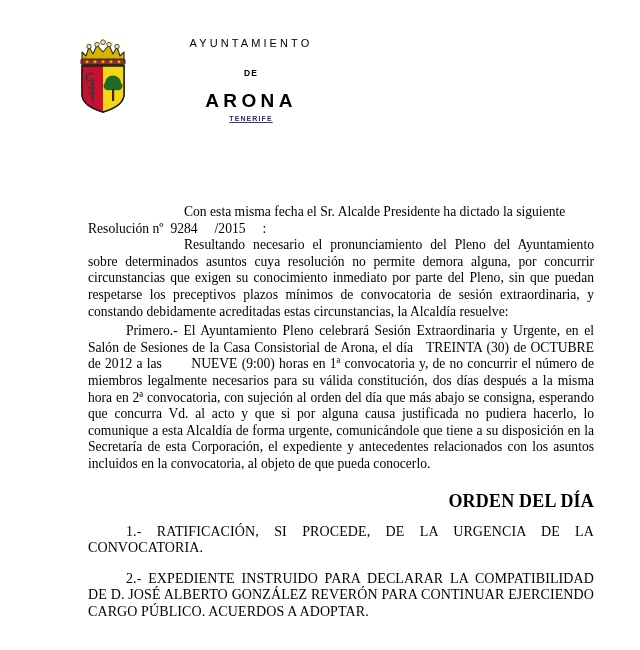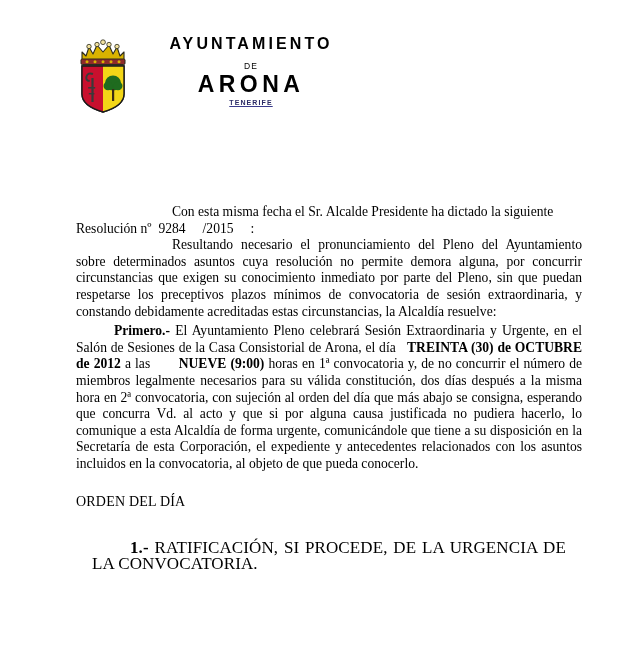--- a/index.html
+++ b/index.html
@@ -45,56 +45,56 @@
   .org-block {
     position: absolute;
     left: 136px;
     top: 36px;
     width: 230px;
     text-align: center;
     font-family: "Liberation Sans", "DejaVu Sans", sans-serif;
     color: #000000;
   }
   .org-line1 {
-    font-size: 16px;
-    font-weight: bold;
+    font-size: 11px;
+    font-weight: normal;
     letter-spacing: 3.1px;
     line-height: 15px;
     white-space: nowrap;
   }
   .org-line2 {
     font-size: 8.5px;
-    font-weight: normal;
+    font-weight: bold;
     letter-spacing: 1.2px;
     line-height: 13px;
-    margin-top: 9px;
+    margin-top: 16px;
   }
   .org-line3 {
-    font-size: 23px;
+    font-size: 19px;
     font-weight: bold;
     letter-spacing: 4.4px;
     line-height: 21px;
-    margin-top: 1px;
+    margin-top: 10px;
     white-space: nowrap;
   }
   .org-line4 {
     font-size: 7px;
     font-weight: bold;
     letter-spacing: 1.1px;
     line-height: 11px;
     margin-top: 2px;
     color: #2b2b66;
     text-decoration: underline;
     text-decoration-color: #3a3a8c;
   }
 
   
   .body-text {
     position: absolute;
-    left: 76px;
+    left: 88px;
     top: 204px;
     width: 506px;
   }
 
   p.para {
     margin: 0;
     font-size: 13.6px;
     line-height: 16.6px;
     text-align: justify;
     text-justify: inter-word;
@@ -103,34 +103,34 @@
   p.para.indent {
     text-indent: 38px;
   }
   p.para.indent-big {
     text-indent: 96px;
   }
   .gap-sm { height: 3px; }
   .gap-md { height: 14px; }
   .gap-lg { height: 20px; }
 
-  b, .b { font-weight: bold; }
+  b, .b { font-weight: normal; }
 
   .heading-center {
     margin: 0;
+    font-size: 18px;
+    line-height: 17px;
+    font-weight: bold;
+    text-align: right;
+    letter-spacing: 0.2px;
+  }
+
+  p.agenda {
+    margin: 0;
     font-size: 14px;
-    line-height: 17px;
-    font-weight: normal;
-    text-align: left;
-    letter-spacing: 0.2px;
-  }
-
-  p.agenda {
-    margin: 16px;
-    font-size: 17px;
     line-height: 16.6px;
     text-align: justify;
     text-indent: 38px;
     letter-spacing: 0.1px;
   }
 
   .sp { white-space: pre; font-family: Liberation Serif, serif; }
 </style>
 </head>
 <body>
@@ -202,15 +202,16 @@
     <div class="gap-lg"></div>
 
     <p class="heading-center">ORDEN DEL DÍA</p>
 
     <div class="gap-md"></div>
 
     <p class="agenda"><b>1.-</b><span> RATIFICACIÓN, SI PROCEDE, DE LA URGENCIA DE LA CONVOCATORIA.</span></p>
 
     <div class="gap-md"></div>
 
+    <p class="agenda"><b>2.-</b><span> EXPEDIENTE INSTRUIDO PARA DECLARAR LA COMPATIBILIDAD DE D. JOSÉ ALBERTO GONZÁLEZ REVERÓN PARA CONTINUAR EJERCIENDO CARGO PÚBLICO. ACUERDOS A ADOPTAR.</span></p>
 
   </div>
 </div>
 
 </body></html>

